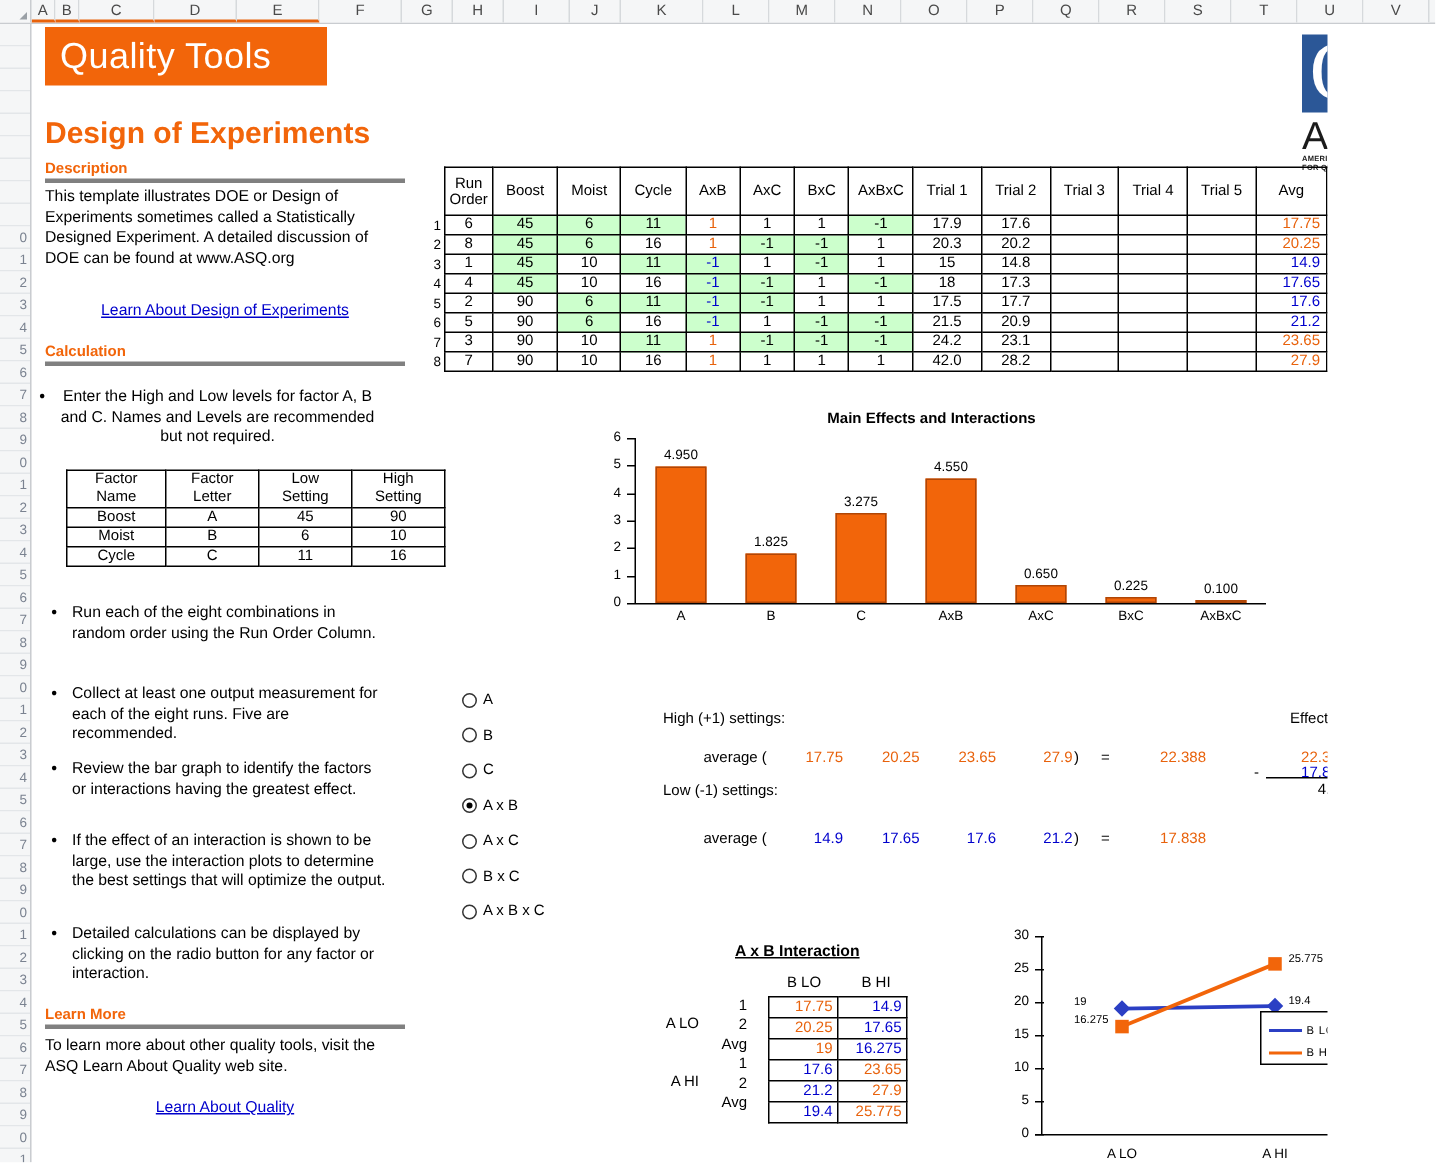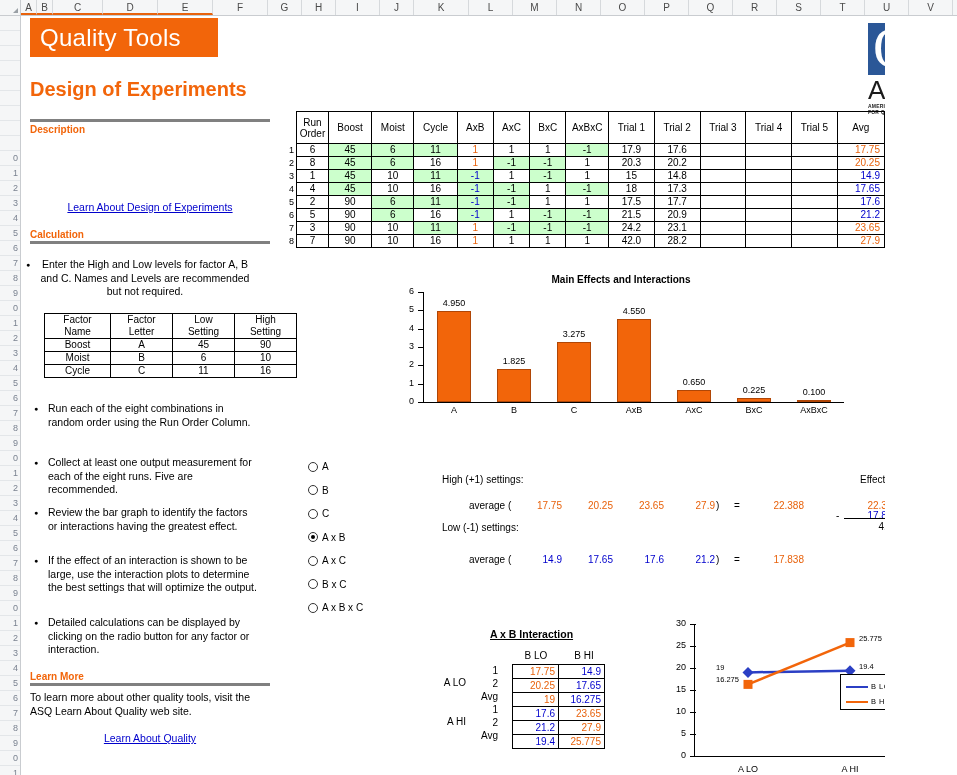--- a/index.html
+++ b/index.html
@@ -419,22 +419,23 @@
 
     <div id="asq-logo">
       <div id="asq-sq">
         <div id="asq-q">Q</div>
       </div>
       <div id="asq-word">ASQ</div>
       <div id="asq-tag">AMERICAN SOCIETY</div>
       <div id="asq-tag">FOR QUALITY®</div>
     </div>
 
-    <div class="sec-head" style="left:8px; top:108px;">Description</div>
+    <div class="sec-head" style="left:8px; top:91px;">Description</div>
     <div class="sec-rule" style="left:8px; top:103px;"></div>
+    <div class="body-text" style="left:8px; top:109px;">This template illustrates DOE or Design of Experiments sometimes called a Statistically Designed Experiment.  A detailed discussion of DOE can be found at www.ASQ.org</div>
     <div class="link" style="left:8px; top:185px;">Learn About Design of Experiments</div>
 
     <div class="sec-head" style="left:8px; top:213px;">Calculation</div>
     <div class="sec-rule" style="left:8px; top:225px;"></div>
 
     <div class="bullet-item" style="left:0; top:242px;text-align:center;">Enter the High and Low levels for factor A, B and C.  Names and Levels are recommended but not required.</div>
 
     <table id="factor-table">
       <thead>
           <tr id="factor-head-row">

